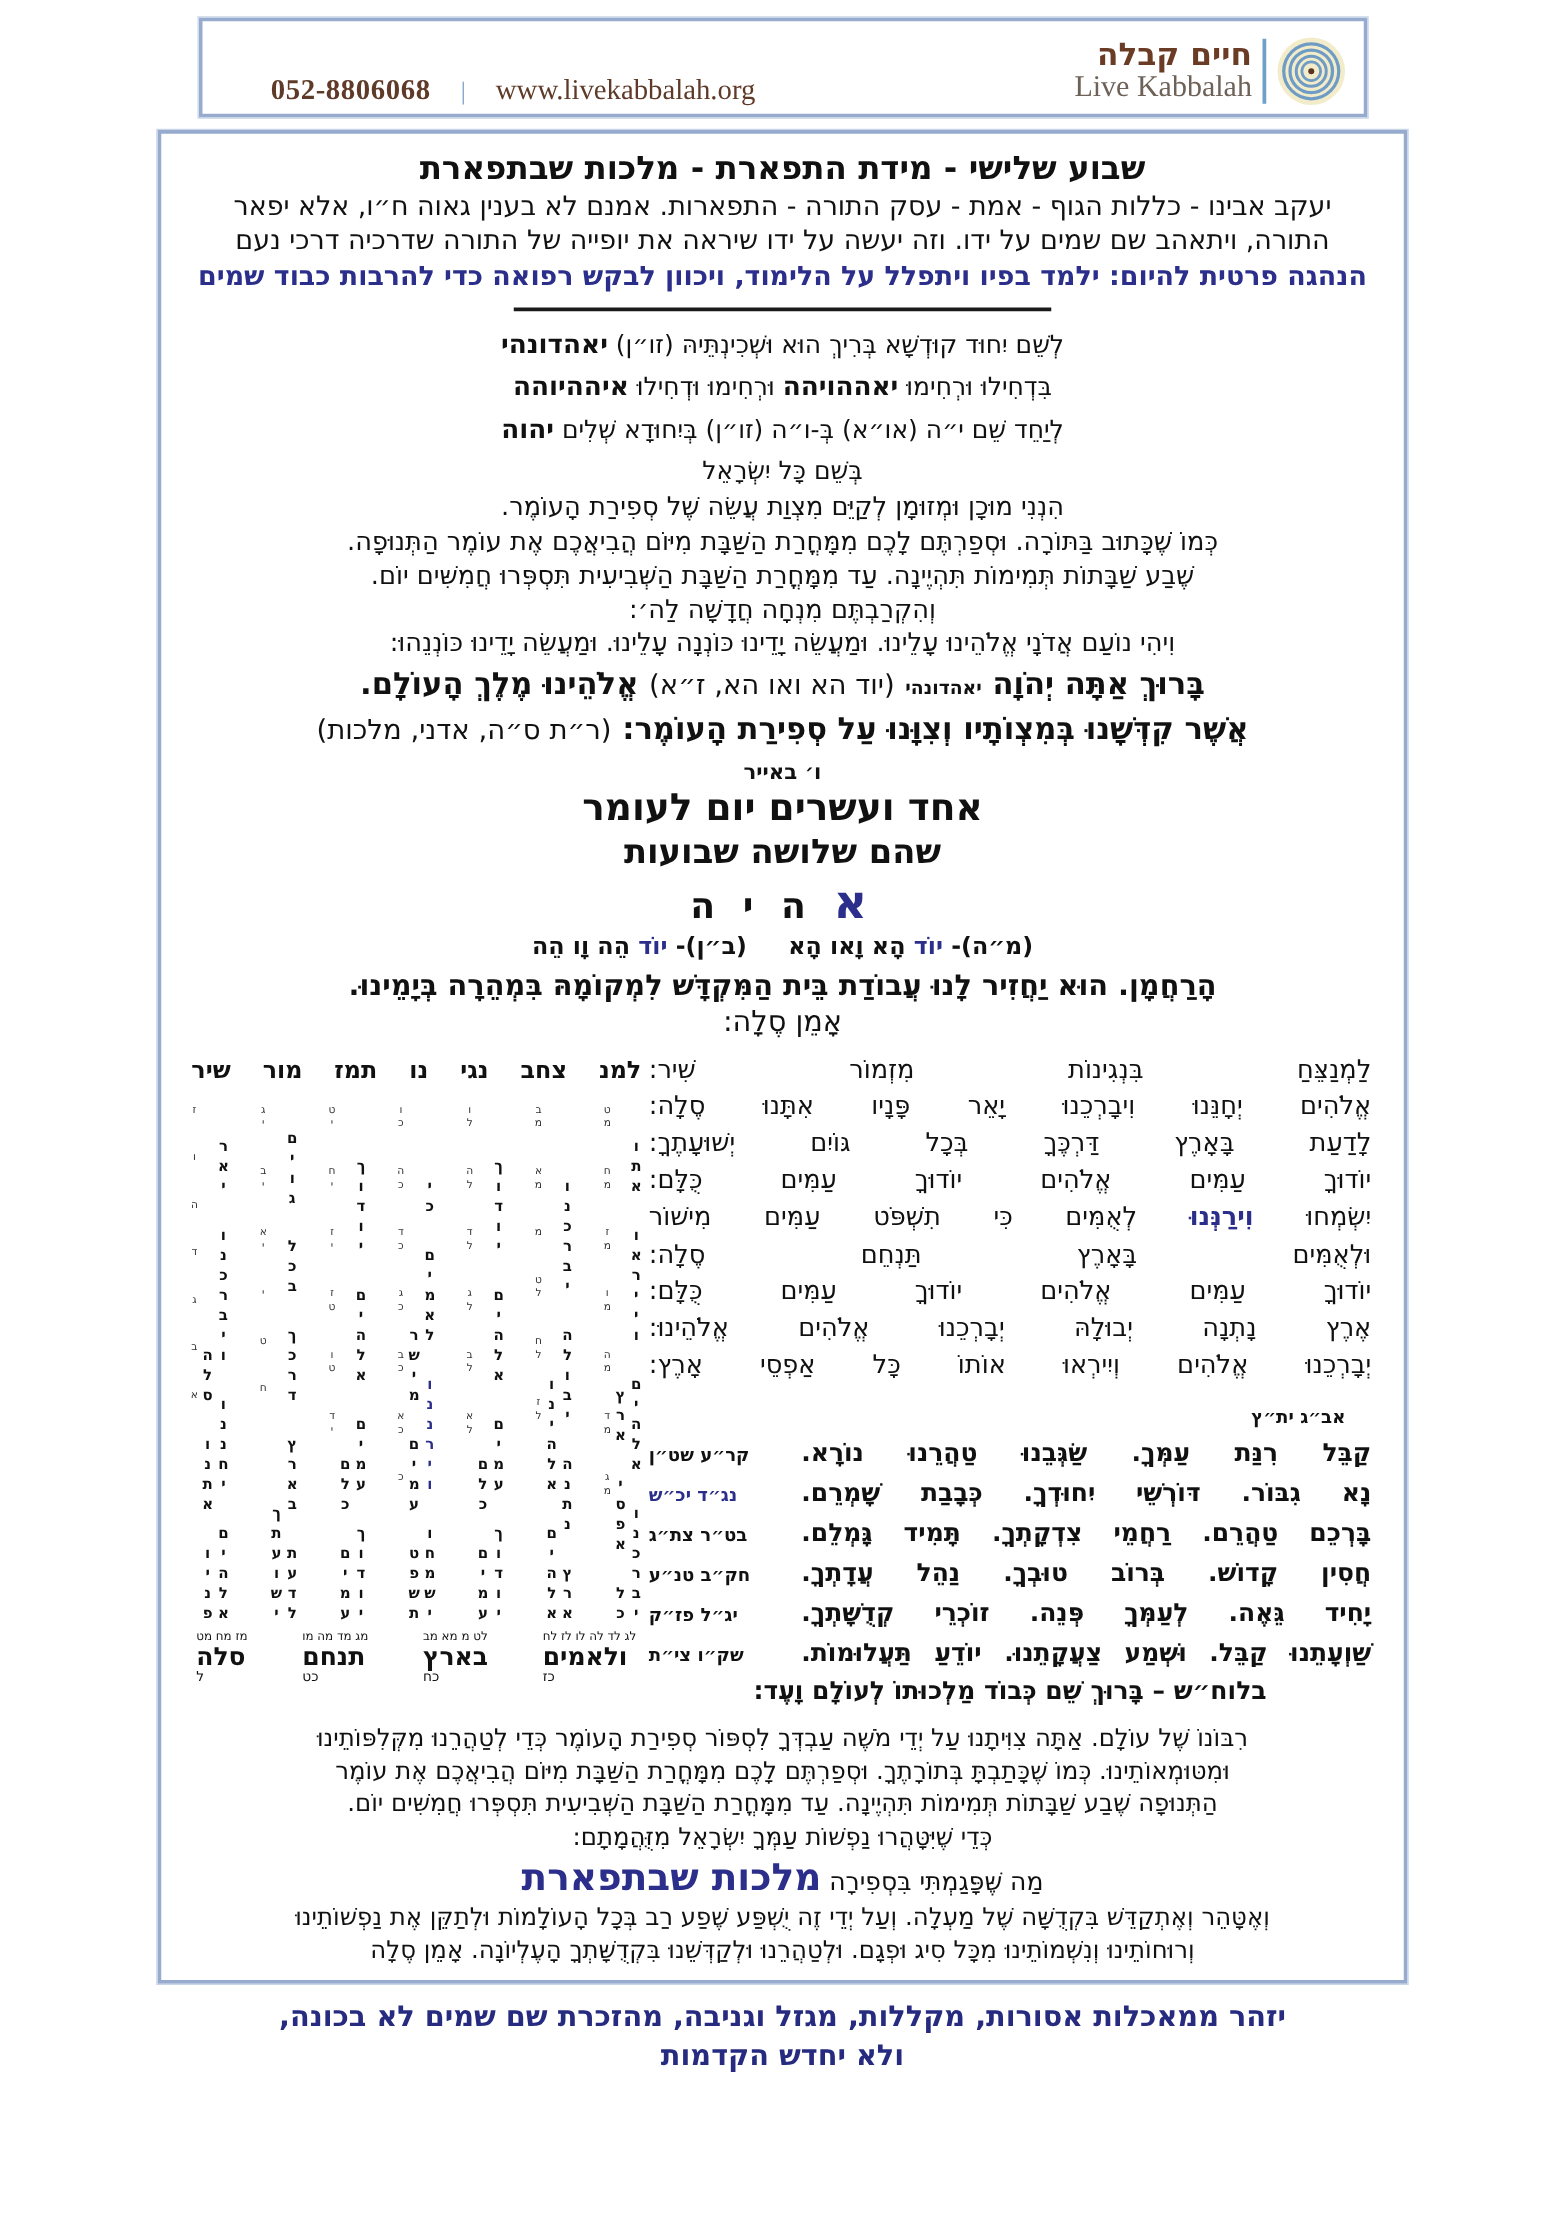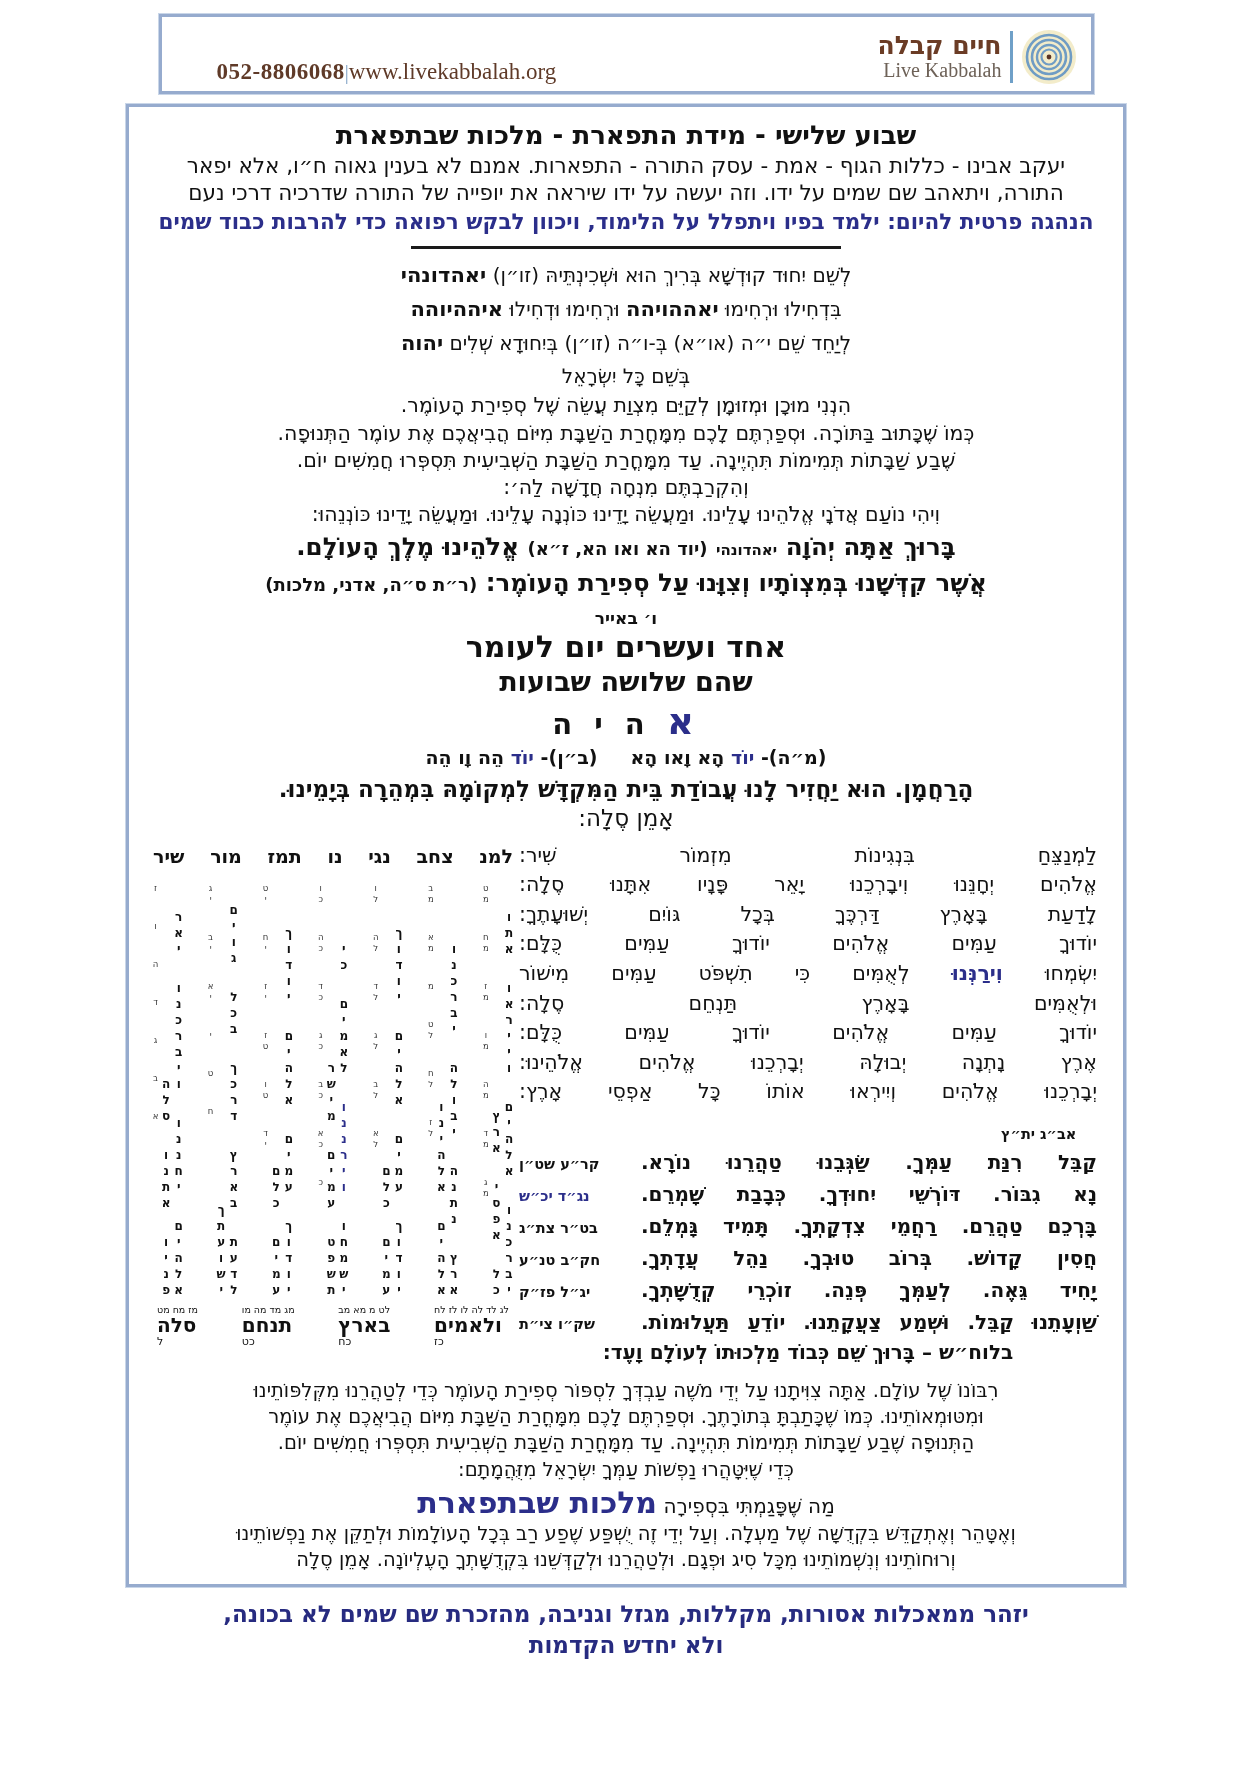--- a/index.html
+++ b/index.html
@@ -7,47 +7,47 @@
     position:relative;width:1252px;height:1772px;margin:0 auto;background:#ffffff;
     font-family:"DejaVu Sans",sans-serif;color:#111;overflow:hidden;
   }
   
   .header-box{
     box-sizing:border-box;width:935px;margin:14px auto 0 auto;height:80px;
     border:3px solid #96abce;outline:1px solid #c9d6e8;
     display:flex;flex-direction:row;justify-content:space-between;align-items:flex-end;
     padding:4px 14px 6px 55px;background:#fff;
   }
-  .contact{display:flex;align-items:baseline;gap:0;font-family:"Liberation Serif","DejaVu Serif",serif;}
+  .contact{display:flex;align-items:baseline;gap:24px;font-family:"Liberation Serif","DejaVu Serif",serif;}
   .phone{font-weight:bold;color:#5f3a28;font-size:23px;letter-spacing:.5px;}
   .c-sep{color:#7da0c4;font-size:20px;}
   .url{color:#5f3a28;font-size:23px;}
   .logo{display:flex;align-items:center;gap:8px;}
   .logo-text{text-align:right;line-height:1.05;}
   .logo-he{color:#6b3c25;font-size:25px;font-weight:bold;margin-left:29px;}
-  .logo-en{color:#6e6258;font-size:20px;font-family:"Liberation Serif","DejaVu Serif",serif;margin-left:43px;}
+  .logo-en{color:#6e6258;font-size:24px;font-family:"Liberation Serif","DejaVu Serif",serif;margin-left:43px;}
   .logo-bar{width:3px;height:52px;background:#6fa0c8;}
   .spiral{width:56px;height:56px;}
   
   .main-box{
     box-sizing:border-box;width:1000px;margin:10px auto 0 auto;
     border:3px solid #96abce;outline:1px solid #c9d6e8;
     padding:12px 18px 10px 18px;background:#fff;text-align:center;
   }
   .accent{color:#2b2e8a;}
   .title{font-size:26px;font-weight:bold;line-height:1.25;}
   .intro{font-size:21.5px;line-height:1.3;}
   .guidance{font-size:21.5px;font-weight:bold;line-height:1.4;}
   .divider{width:430px;height:3px;background:#1a1a1a;margin:9px auto 10px auto;}
   .leshem{font-size:20px;line-height:1.6;}
   .shem{font-weight:bold;font-size:21px;}
   .omer-line{font-size:20.5px;line-height:1.33;}
   .blessing{font-size:24.5px;line-height:1.5;font-weight:600;}
   .blessing .small-shem{font-size:15px;font-weight:bold;}
-  .blessing .paren{font-size:18px;font-weight:bold;}
+  .blessing .paren{font-size:22px;font-weight:normal;}
   .date-line{font-size:17px;font-weight:bold;margin-top:6px;}
   .day-line{font-size:30px;font-weight:bold;line-height:1.25;}
   .weeks-line{font-size:27px;font-weight:bold;line-height:1.2;}
   .ahyh{font-size:29px;font-weight:bold;letter-spacing:6px;line-height:1.2;margin-top:2px;}
   .ahyh .alef{font-size:37px;color:#2b2e8a;}
   .milui{font-size:19px;font-weight:bold;margin-top:2px;}
   .milui .blue-w{color:#2b2e8a;}
   .kavanot{font-size:16.5px;color:#3c3ca6;margin-top:2px;}
   .harachaman{font-size:23px;font-weight:bold;line-height:1.35;margin-top:6px;}
   .amen{font-size:23px;font-weight:normal;line-height:1.2;}

